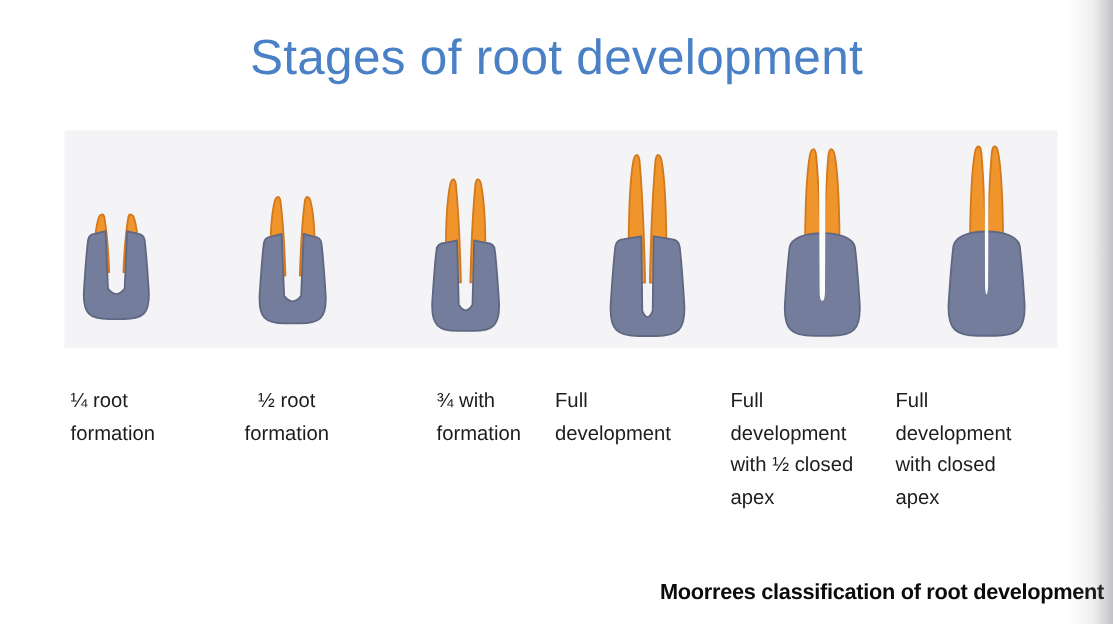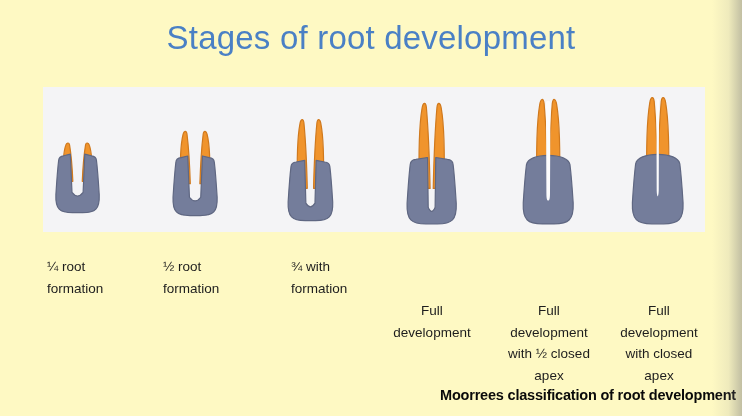--- a/index.html
+++ b/index.html
@@ -1,19 +1,19 @@
 <!DOCTYPE html>
 <html><head>
 <meta charset="utf-8">
 <style>
   html,body{margin:0;padding:0;background:#e8e8e8;}
   .slide{
     position:relative;
     width:742px;height:416px;
-    background:#fef9c3;
+    background:#ffffff;
     overflow:hidden;
     font-family:"Liberation Sans","DejaVu Sans",sans-serif;
   }
   .title{
     position:absolute;
     left:0;right:0;top:19px;
     text-align:center;
     font-size:33px;
     letter-spacing:0.2px;
     font-weight:400;
@@ -39,21 +39,21 @@
     height:152px;
   }
   .labels-row .label{
     position:absolute;
     top:256px;
     font-size:13.5px;
     line-height:21.5px;
     color:#1d1d1d;
   }
   .label.left{text-align:left;}
-  .label.center{text-align:center;width:124px;margin-top:44px;}
+  .label.center{text-align:left;width:124px;}
   .label span{display:block;}
   .caption{
     position:absolute;
     right:6px;top:387px;
     font-size:14.5px;
     font-weight:700;
     letter-spacing:-0.2px;
     color:#0a0a0a;
     white-space:nowrap;
   }
@@ -139,21 +139,21 @@
           L 57,10 C 57,5 53,5 53,10 Z" fill="#FCFCFD"></path>
         </svg>
       </div>
     </div>
 
   <div class="labels-row">
     <div class="label left" style="left:47px;">
       <span>¼ root</span>
       <span>formation</span>
     </div>
-    <div class="label left" style="left:163px;">
+    <div class="label left" style="left:163px;text-align:center;">
       <span>½ root</span>
       <span>formation</span>
     </div>
     <div class="label left" style="left:291px;">
       <span>¾ with</span>
       <span>formation</span>
     </div>
     <div class="label center" style="left:370px;">
       <span>Full</span>
       <span>development</span>

